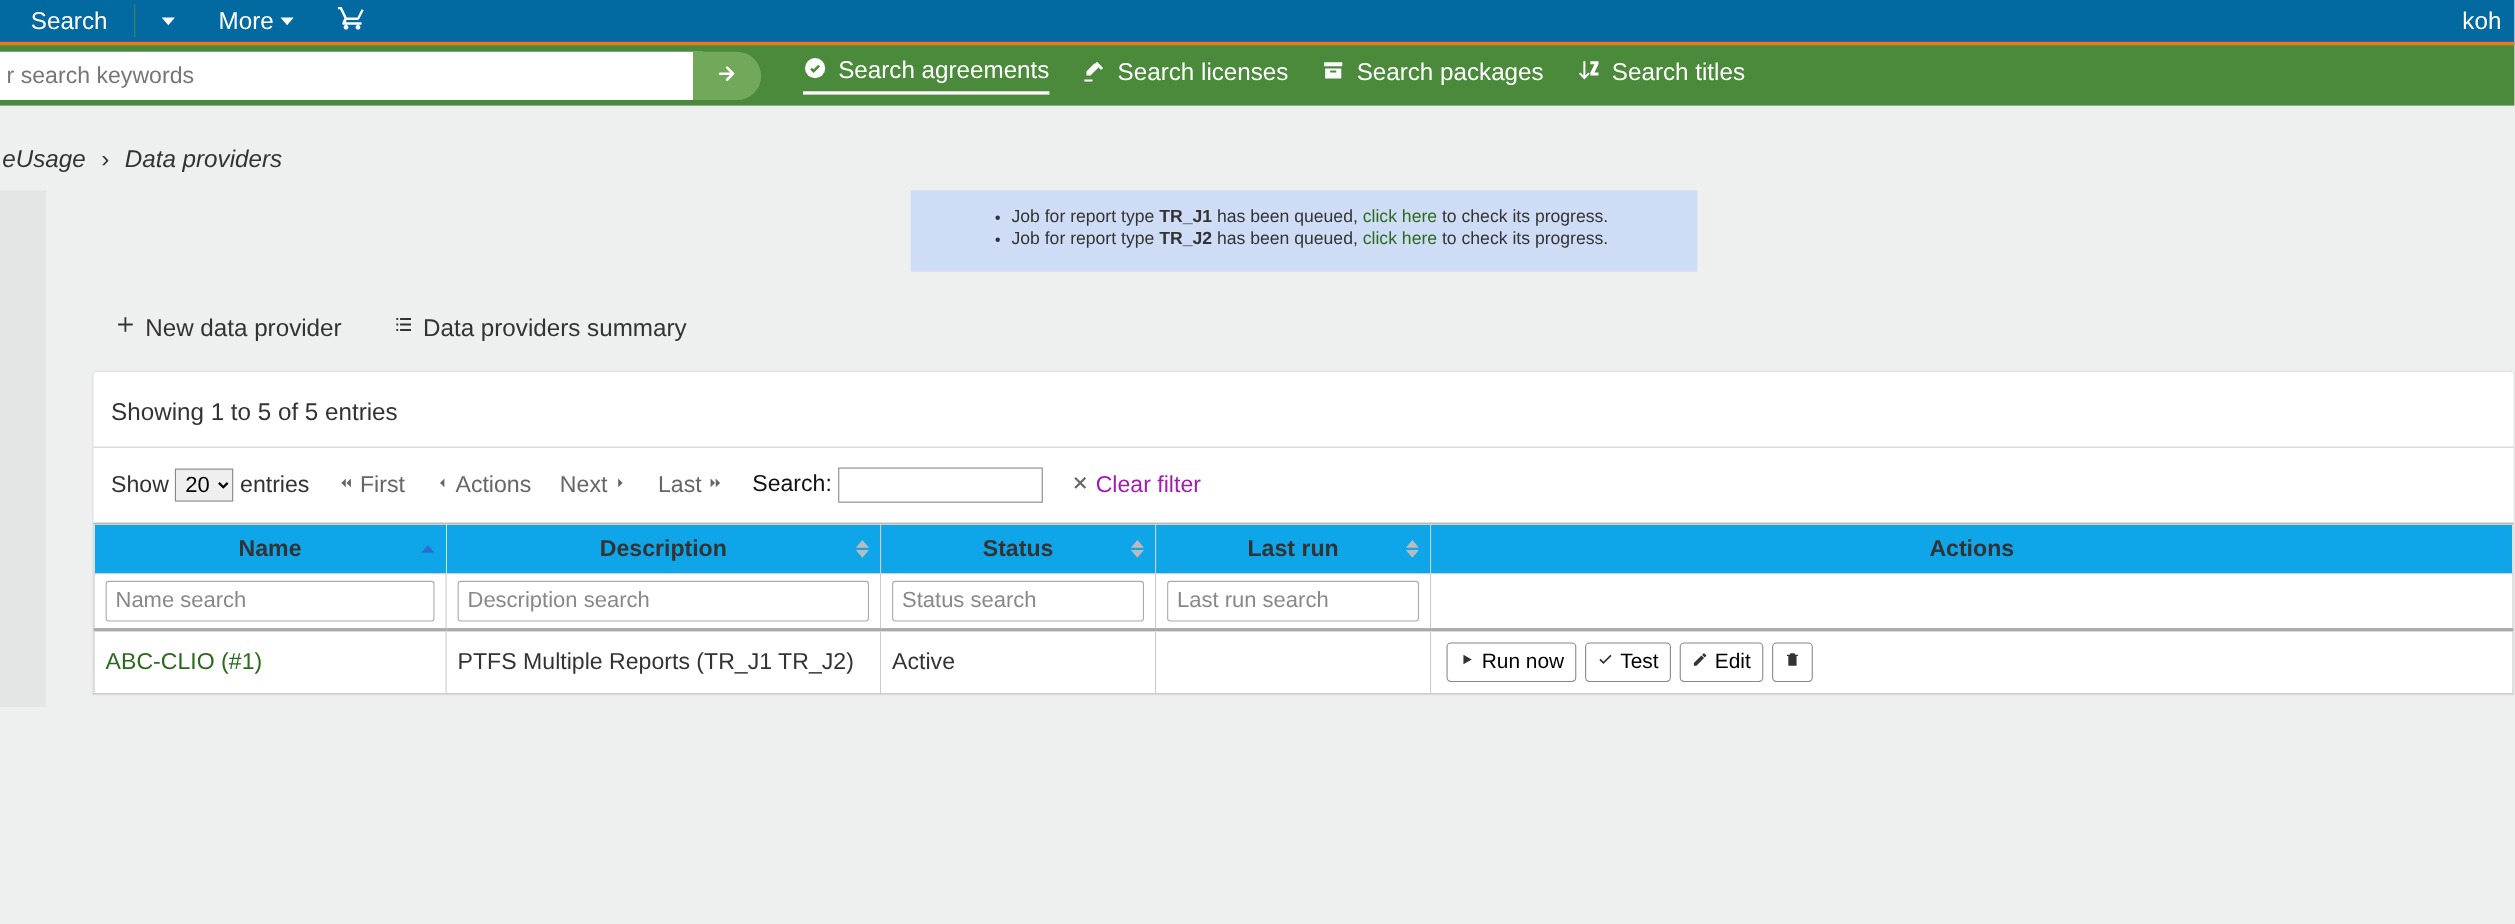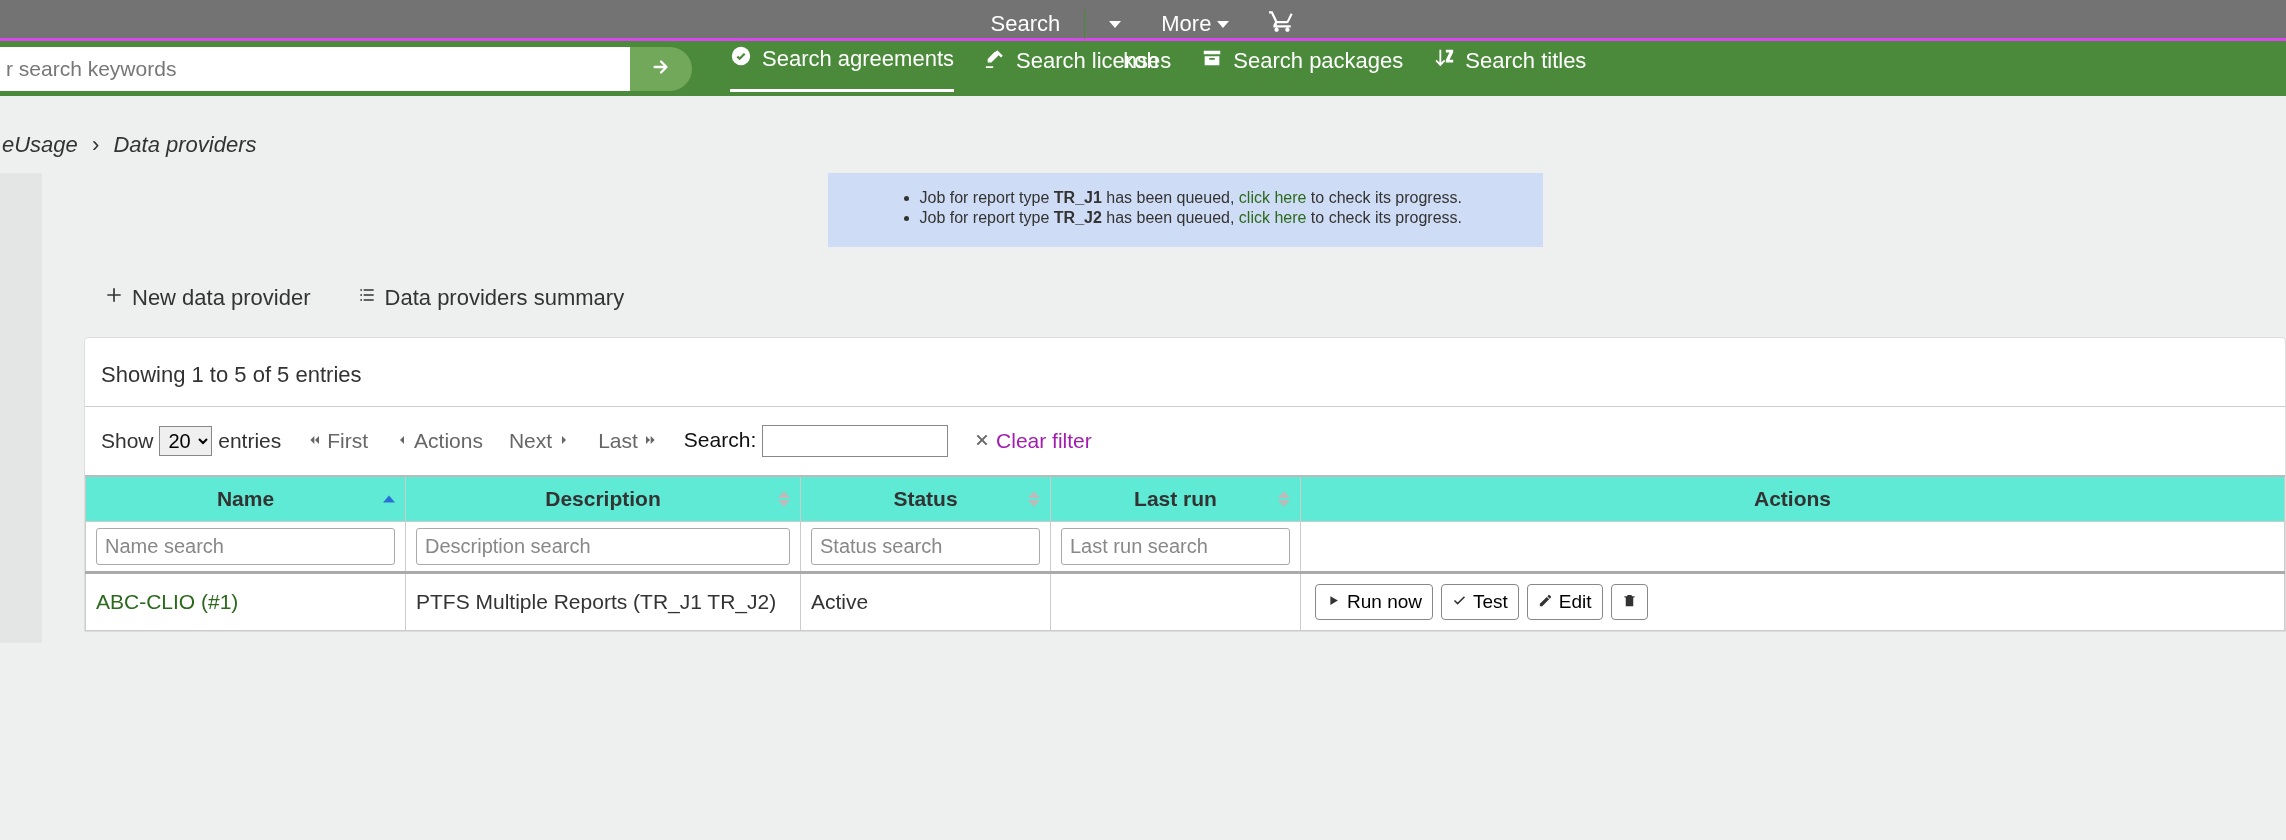--- a/index.html
+++ b/index.html
@@ -1,27 +1,26 @@
 <!DOCTYPE html>
 <html><head>
 <meta charset="utf-8">
 <style>
   * { box-sizing: border-box; margin: 0; padding: 0; }
   body { font-family: Arial, Helvetica, sans-serif; background: #eef0f0; color: #333; overflow-x: hidden; }
   
   
   .topbar {
-    background: #737373;
+    background: #0369a1;
     height: 41px;
     display: flex;
     align-items: center;
     color: #fff;
     padding: 0 8px;
-    border-bottom: 3px solid #d946ef;
-    flex-direction: column;
+    border-bottom: 3px solid #f97316;
   }
   .topbar-left { display: flex; align-items: center; gap: 0; }
   .topbar-item { display: flex; align-items: center; gap: 6px; padding: 8px 20px; color: #fff; font-size: 22px; cursor: pointer; }
   .vert-sep { width: 1px; height: 30px; background: #4a8a3a; margin: 0 4px; }
   .caret-down { width: 0; height: 0; border-left: 6px solid transparent; border-right: 6px solid transparent; border-top: 7px solid #fff; display: inline-block; }
   .cart-icon svg { width: 26px; height: 26px; fill: #fff; }
   .topbar-spacer { flex: 1; }
   .topbar-user { color: #fff; font-size: 22px; padding-right: 4px; }
 
   
@@ -60,21 +59,21 @@
     display: flex;
     align-items: center;
     justify-content: center;
     cursor: pointer;
     margin-left: -30px;
     position: absolute;
     right: -32px;
   }
   .search-go svg { width: 22px; height: 22px; fill: #fff; }
   .green-links { display: flex; gap: 30px; margin-left: 70px; align-items: center; }
-  .green-link { color: #fff; font-size: 22px; display: flex; align-items: center; gap: 10px; cursor: pointer; padding-bottom: 16px; }
+  .green-link { color: #fff; font-size: 22px; display: flex; align-items: flex-start; gap: 10px; cursor: pointer; padding-bottom: 4px; }
   .green-link.active { border-bottom: 3px solid #fff; }
   .green-link svg { width: 22px; height: 22px; fill: #fff; }
 
   
   .breadcrumb { padding: 15px 0 15px 2px; font-size: 22px; color: #333; font-style: italic; margin-top: 21px; }
   .breadcrumb .sep { margin: 0 8px; font-style: normal; }
   .breadcrumb .current { }
 
   
   .layout { display: flex; }
@@ -108,21 +107,21 @@
   .pager-link { display: flex; align-items: center; gap: 4px; cursor: pointer; color: #666; }
   .pager-link svg { width: 16px; height: 16px; fill: #666; }
   .search-label { color: #111; }
   .search-field { border: 1px solid #888; height: 32px; width: 186px; padding: 0 6px; font-size: 18px; }
   .clear-filter { display: flex; align-items: center; gap: 6px; color: #a21caf; cursor: pointer; }
   .clear-filter svg { width: 16px; height: 16px; fill: #666; }
 
   
   table.data { width: 100%; border-collapse: collapse; table-layout: fixed; }
   table.data th {
-    background: #5eead4;
+    background: #0ea5e9;
     border: 1px solid #ccc;
     border-top: 2px solid #bbb;
     padding: 10px 0;
     font-size: 21px;
     font-weight: bold;
     position: relative;
   }
   table.data th .sort-icons { position: absolute; right: 10px; top: 50%; transform: translateY(-50%); display: flex; flex-direction: column; gap: 2px; }
   .sort-up, .sort-down { width: 0; height: 0; border-left: 6px solid transparent; border-right: 6px solid transparent; }
   .sort-up { border-bottom: 7px solid #bbb; }

